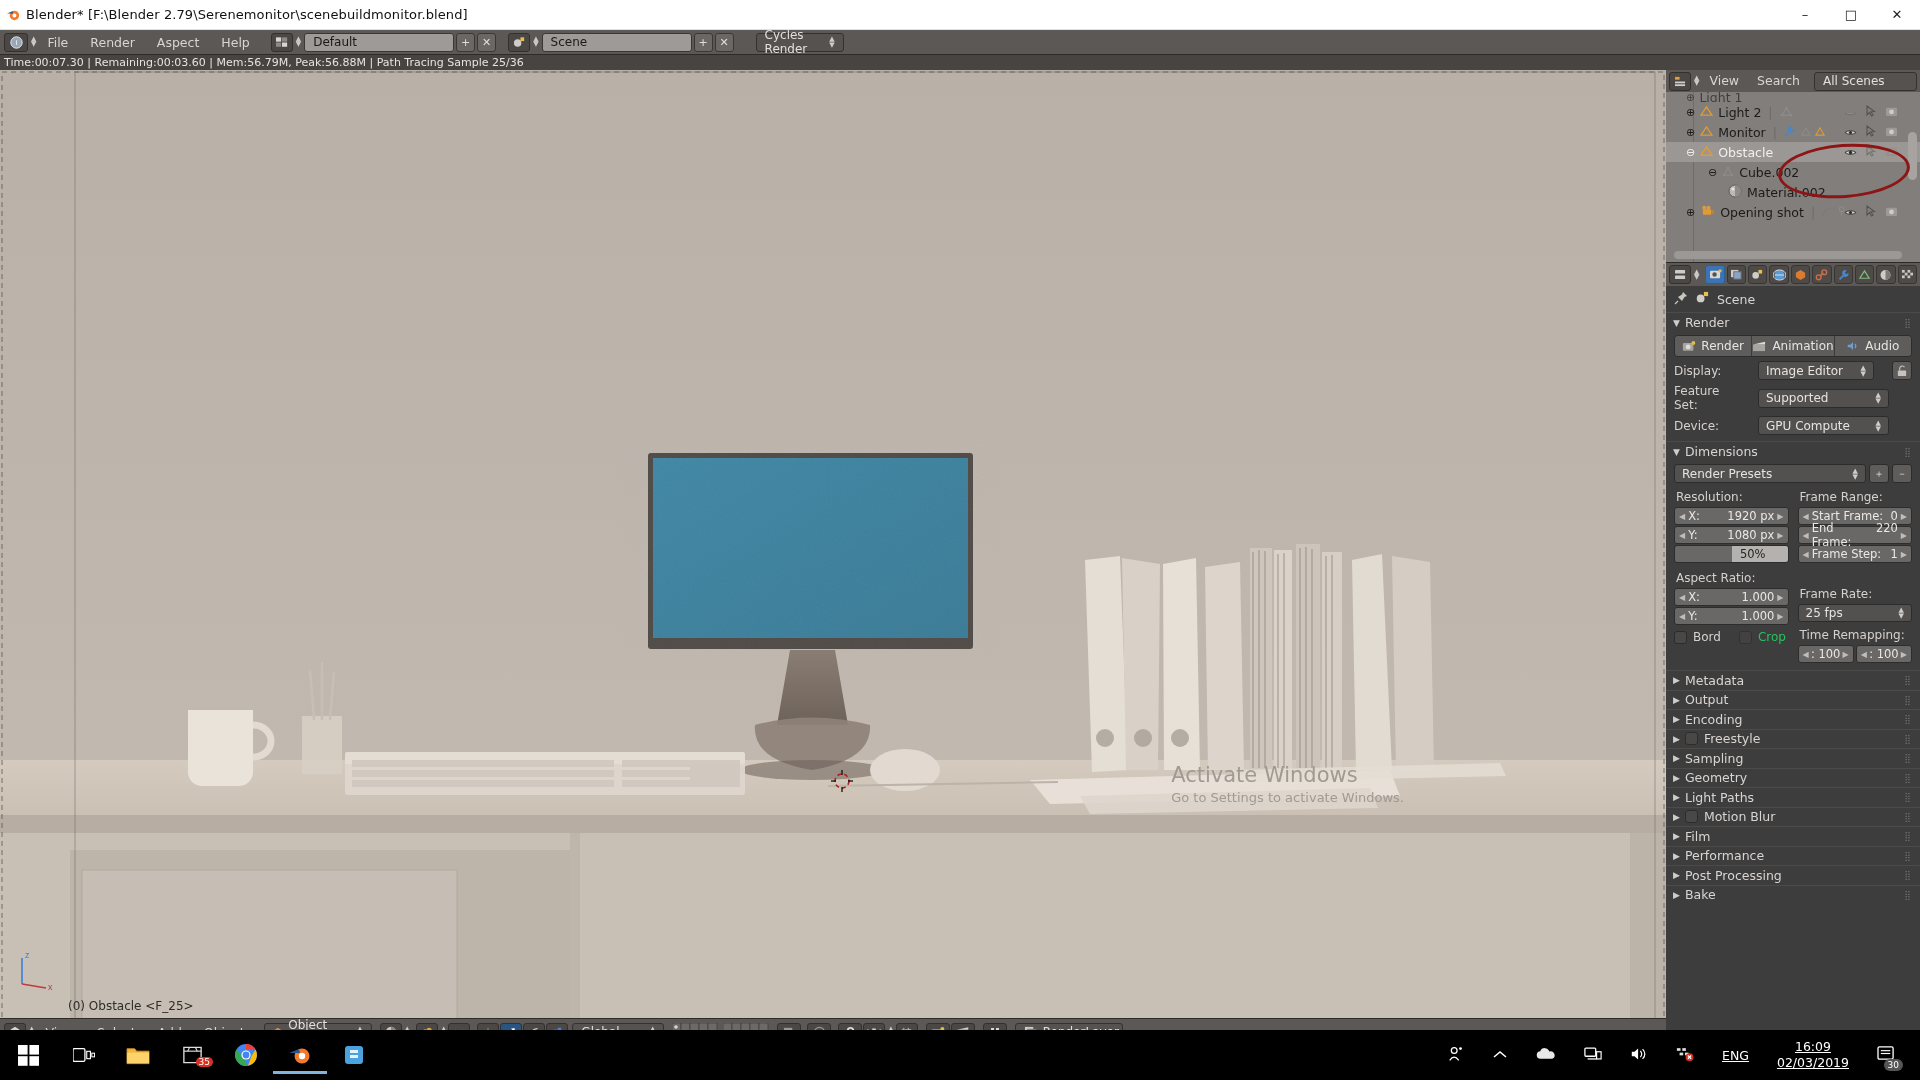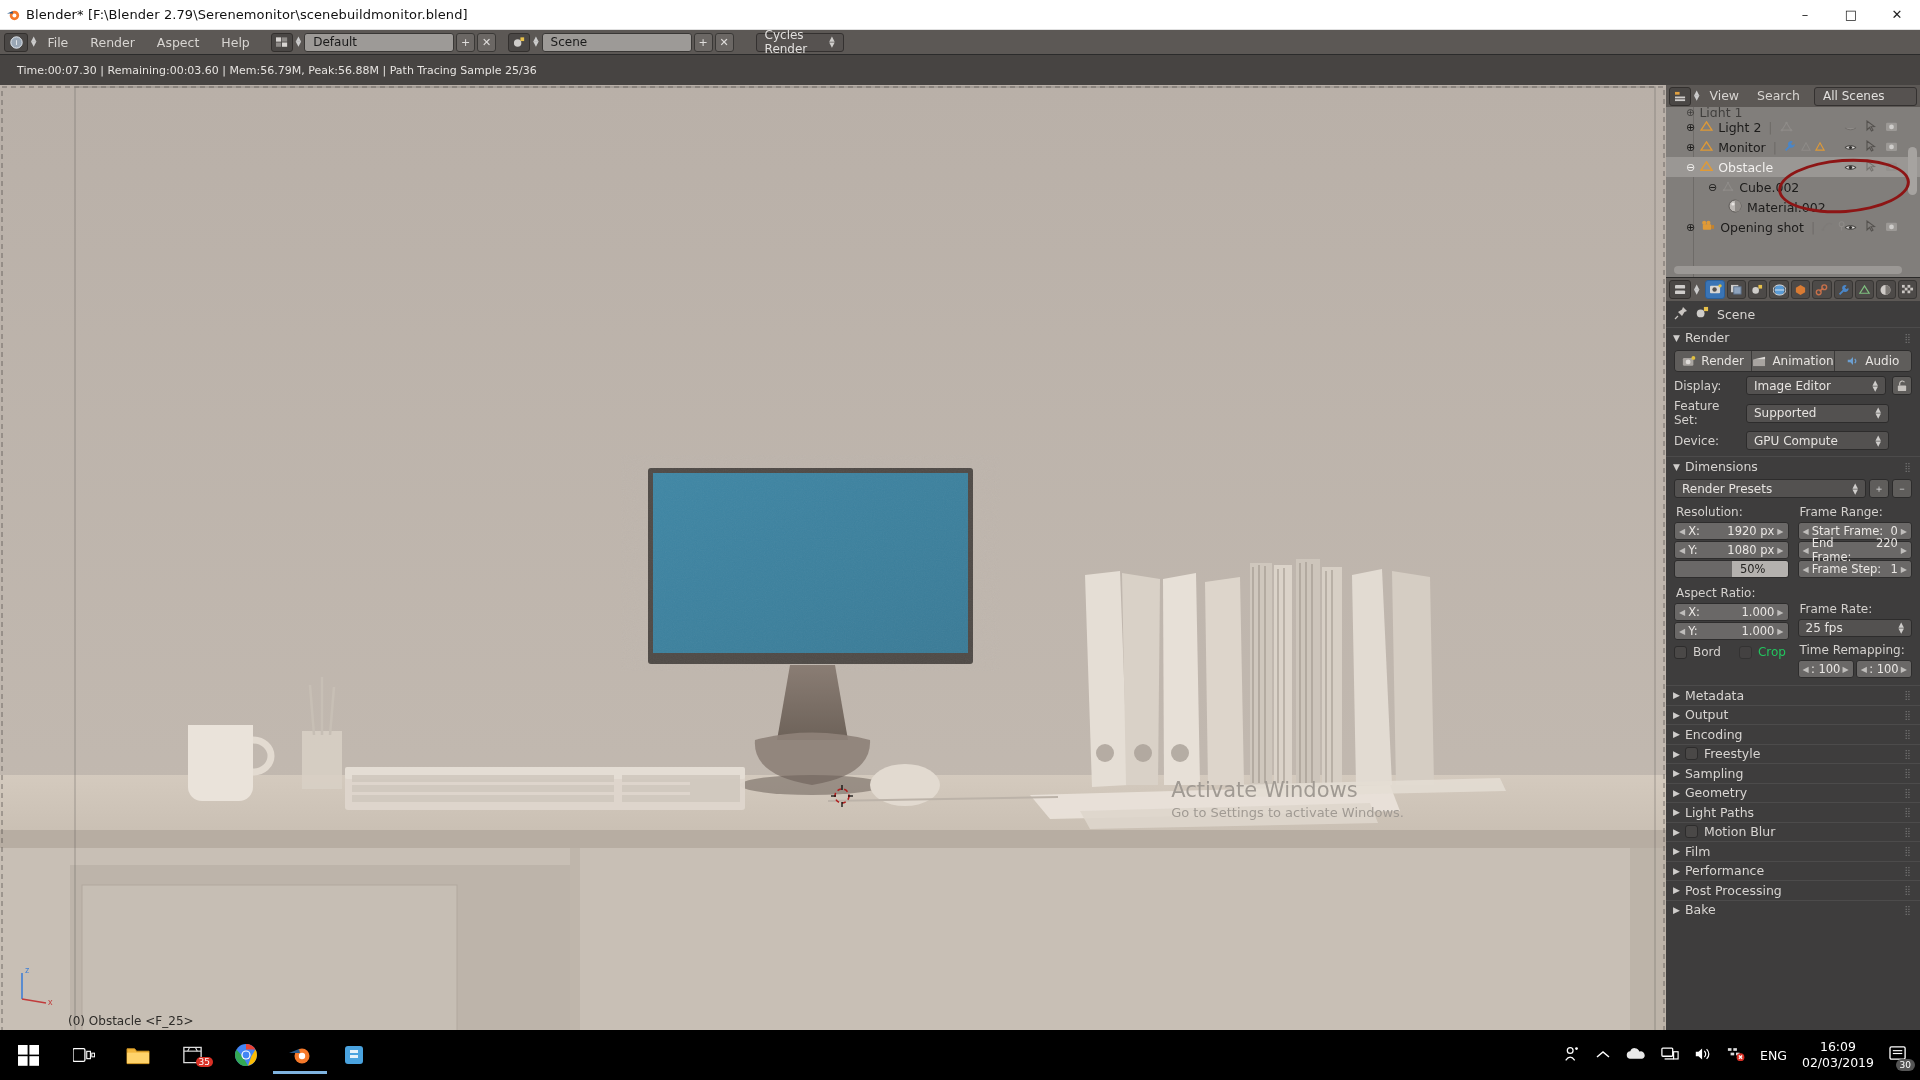--- a/index.html
+++ b/index.html
@@ -30,22 +30,22 @@
     border:1px solid #3a3836;}
   .sqbtn{ height:19px; width:19px; background:#6b6764; border:1px solid #3a3836; border-radius:3px;
     display:flex;align-items:center;justify-content:center;color:#e0dedc;font-size:11px;margin-left:2px;}
   .dropdown{ height:19px; background:#565250; border:1px solid #343130; border-radius:3px;
     color:#e2e0de; font-size:12px; display:flex; align-items:center; padding:0 8px;
     justify-content:space-between; }
   .dd-arrows{ font-size:7px; line-height:6px; display:flex; flex-direction:column; margin-left:8px; color:#cfcdcb;}
   .statline{ color:#ded9d4; font-size:12px; margin-left:10px; white-space:nowrap;}
 
   
-  .render-strip{ height:30px; background:#474442; color:#e6e3e0; font-size:11px;
-     display:flex; align-items:center; padding-left:17px; }
+  .render-strip{ height:15px; background:#474442; color:#e6e3e0; font-size:11px;
+     display:flex; align-items:center; padding-left:4px; }
 
   
   .body-wrap{ display:flex; height:1080px; }
   .viewport{ position:relative; width:1666px; height:975px; overflow:hidden; background:#b3aaa2;}
   .render-img{ position:absolute; inset:0; }
 
   
   .vp-footer{ position:absolute; left:0; bottom:0; width:1666px; height:27px;
      background:#5c5855; display:flex; align-items:center; padding:0 4px; border-top:1px solid #2e2c2a;}
   .vp-status{ position:absolute; left:68px; bottom:32px; color:#2e2c29; font-size:12px;}
@@ -75,21 +75,21 @@
      display:flex; align-items:center; justify-content:center; font-size:11px; color:#ddd;}
   .tabico.act{ background:#3a74b5; border-color:#2b5f99;}
   .props{ flex:1; background:#3e3d3d; overflow:hidden; padding:0 0 0 0; position:relative;}
 
   .crumb{ height:26px; display:flex; align-items:center; gap:7px; padding-left:8px;
     color:#d8d5d2; font-size:12.5px;}
   .panel-head{ display:flex; align-items:center; height:20px; color:#d8d5d2; font-size:12.5px;
     padding-left:7px; border-top:1px solid #4c4b4b;}
   .panel-head .tri{ font-size:9px; margin-right:5px; color:#cfcdcb;}
   .grip{ margin-left:auto; margin-right:8px; color:#6f6e6e; font-size:9px; letter-spacing:1px;}
-  .row{ display:flex; align-items:center; padding:2px 8px; gap:6px;}
+  .row{ display:flex; align-items:center; padding:2px 8px; gap:18px;}
   .lbl{ color:#d4d1ce; font-size:12px; width:66px;}
   .btnbar{ display:flex; margin:3px 8px 2px 8px; border-radius:4px; overflow:hidden;
       border:1px solid #2e2d2d;}
   .bb{ flex:1; background:#5f5d5b; color:#e6e3e0; font-size:12px; height:20px;
     display:flex; align-items:center; justify-content:center; gap:5px; border-right:1px solid #3b3a39;}
   .bb:last-child{ border-right:none;}
   .sel-box{ flex:1; height:19px; background:#535150; border:1px solid #2d2c2c; border-radius:3px;
      color:#e6e3e0; font-size:12px; display:flex; align-items:center; padding:0 7px;
      justify-content:space-between;}
   .lockbtn{ width:20px; height:19px; background:#5f5d5b; border:1px solid #2d2c2c; border-radius:3px;
@@ -114,21 +114,21 @@
   .plist .panel-head{ height:19.5px;}
 
   
   .taskbar{ position:absolute; left:0; bottom:0; width:1920px; height:50px; background:#000;
      display:flex; align-items:center; color:#fff; }
   .tb-start{ width:57px; height:50px; display:flex; align-items:center; justify-content:center;}
   .tb-search{ width:345px; height:40px; background:#fff; border-radius:2px; display:flex;
      align-items:center; gap:9px; padding:0 11px; color:#222; font-size:13.5px; margin-left:2px;}
   .tb-app{ width:54px; height:38px; display:flex; align-items:center; justify-content:center;
      position:relative;}
-  .tray{ margin-left:auto; display:flex; align-items:center; gap:15px; padding-right:12px; font-size:12.5px;}
+  .tray{ margin-left:auto; display:flex; align-items:center; gap:28px; padding-right:24px; font-size:12.5px;text-decoration:underline;}
   .clock{ text-align:center; line-height:16px; font-size:12.5px;}
   .badge{ position:absolute; right:6px; bottom:7px; background:#d93025; color:#fff;
      font-size:9px; border-radius:8px; padding:0 3px; }
 
   .watermark{ position:absolute; right:262px; bottom:240px; text-align:left; color:#a09a93;
      pointer-events:none;}
   .watermark .w1{ font-size:21px;}
   .watermark .w2{ font-size:13px; margin-top:3px;}
 
   .axis{ position:absolute; left:14px; bottom:55px; width:40px; height:40px;}

